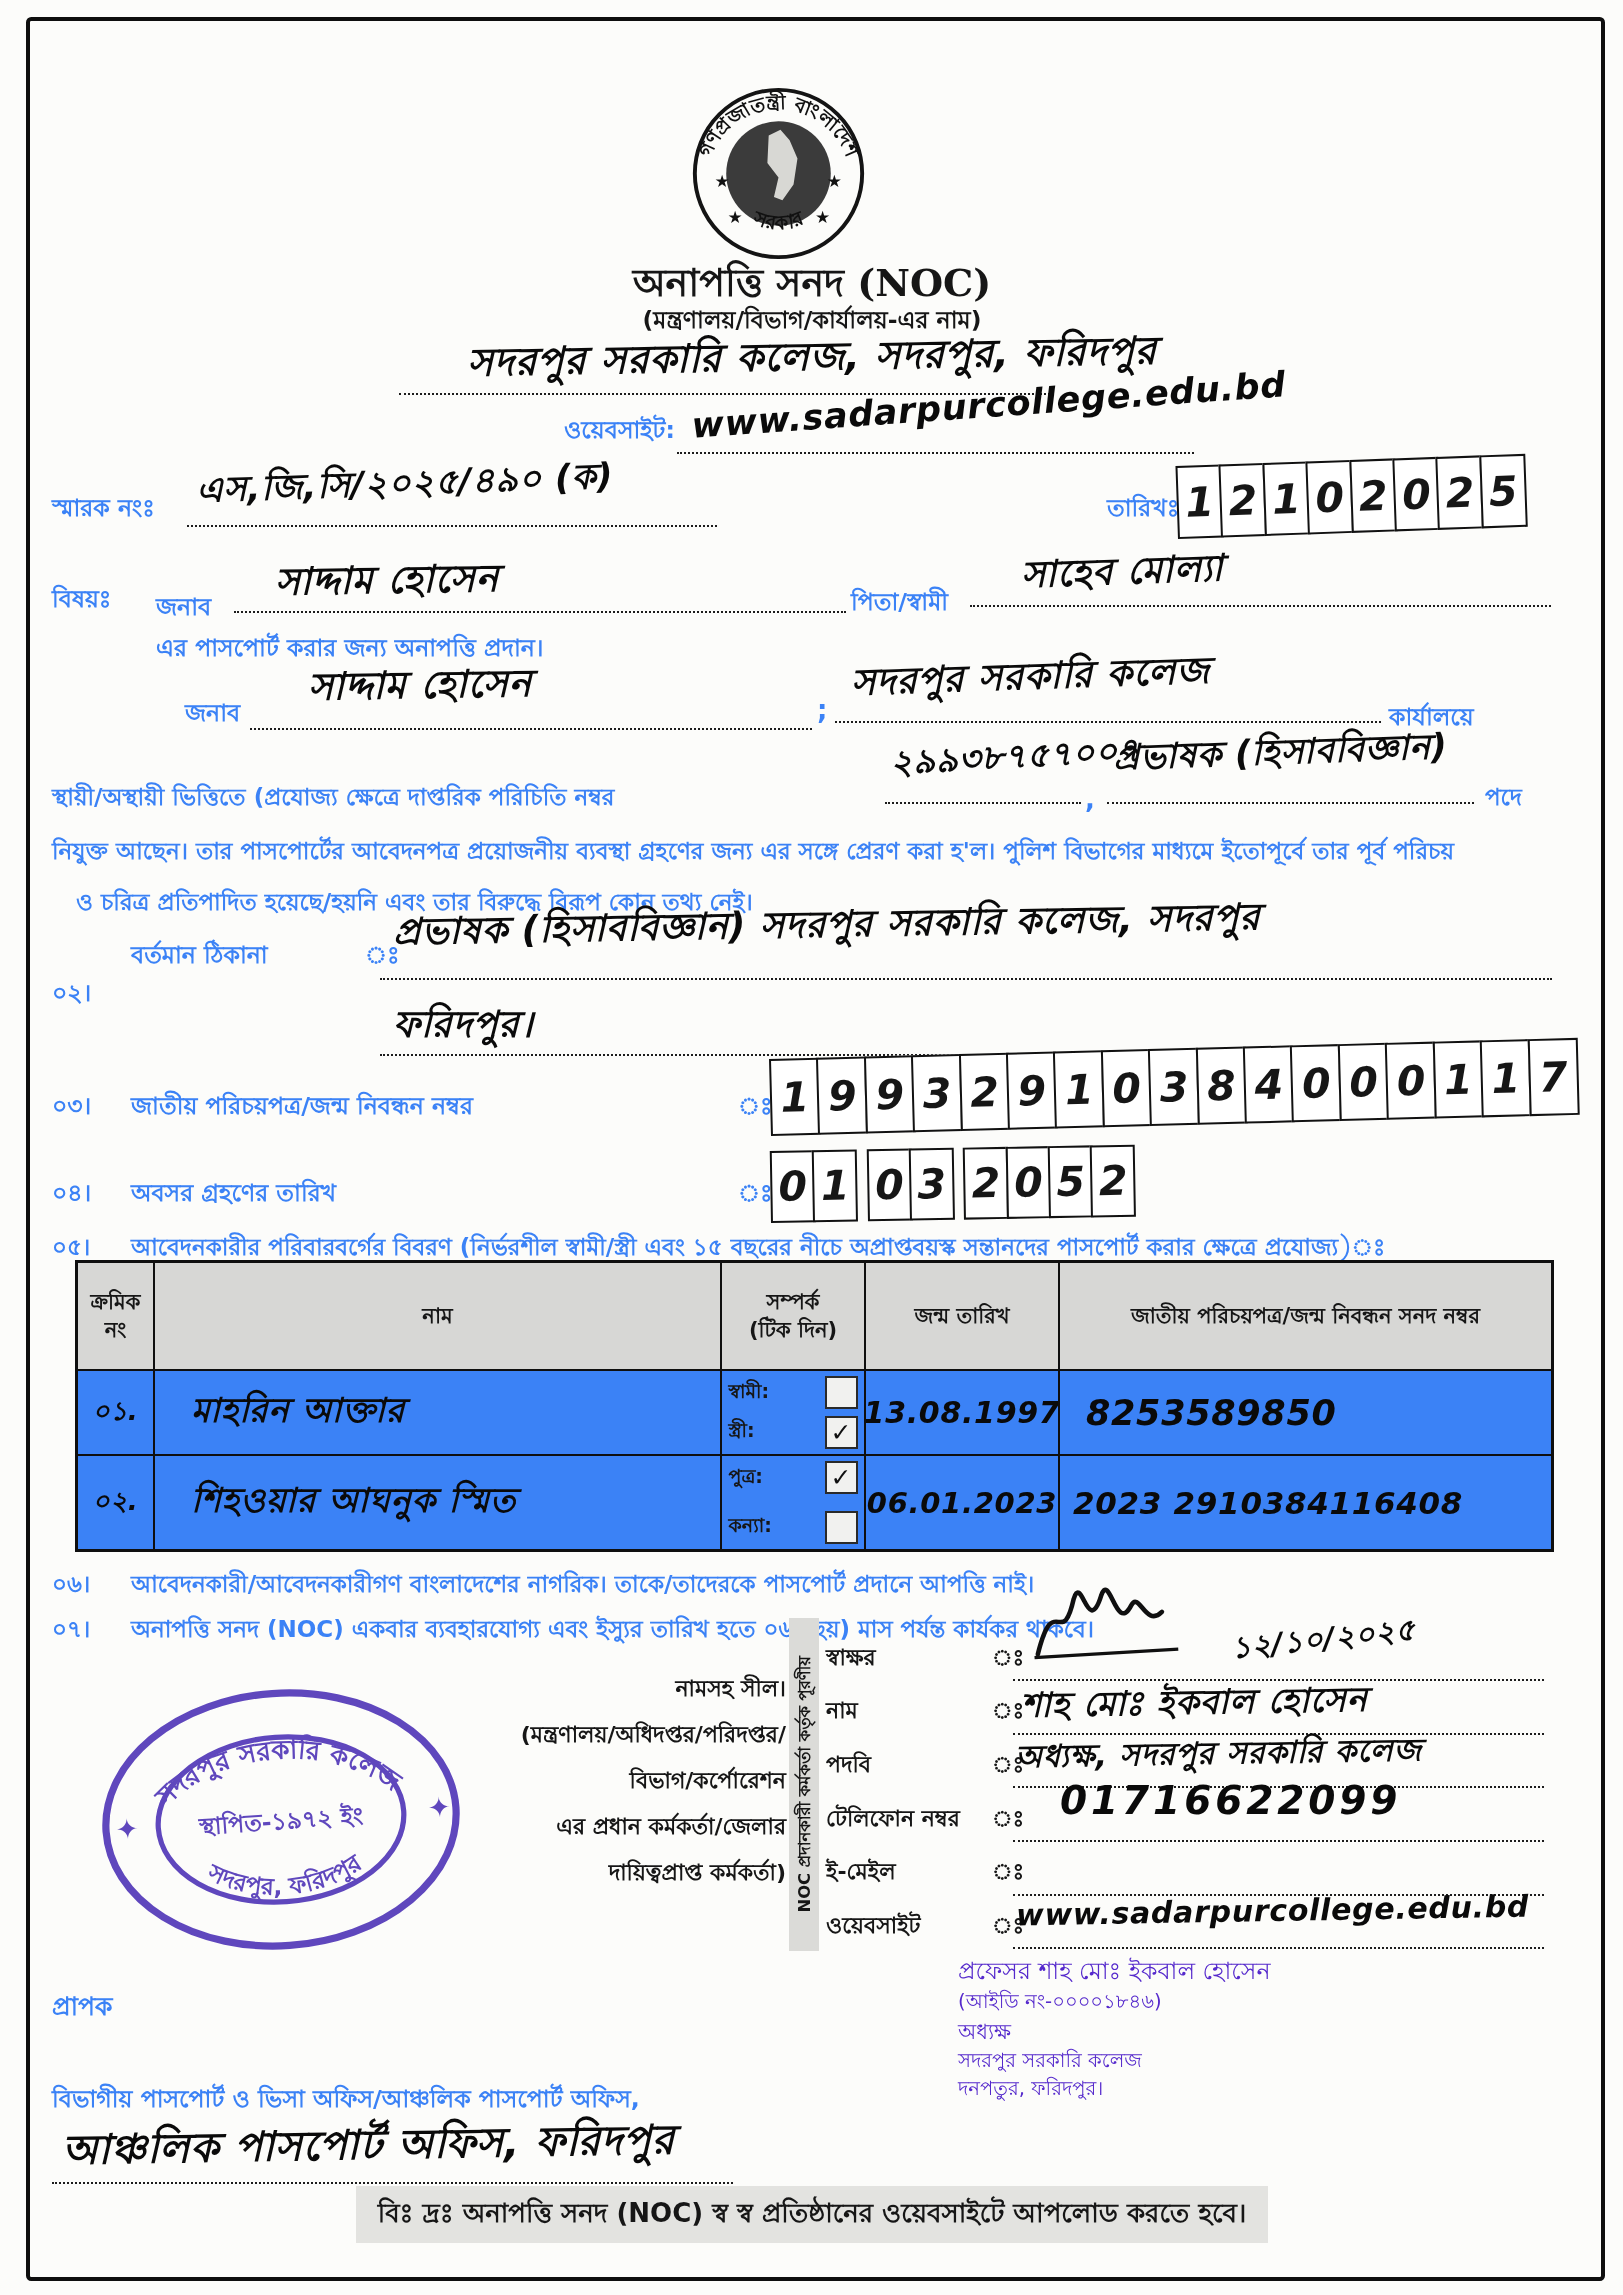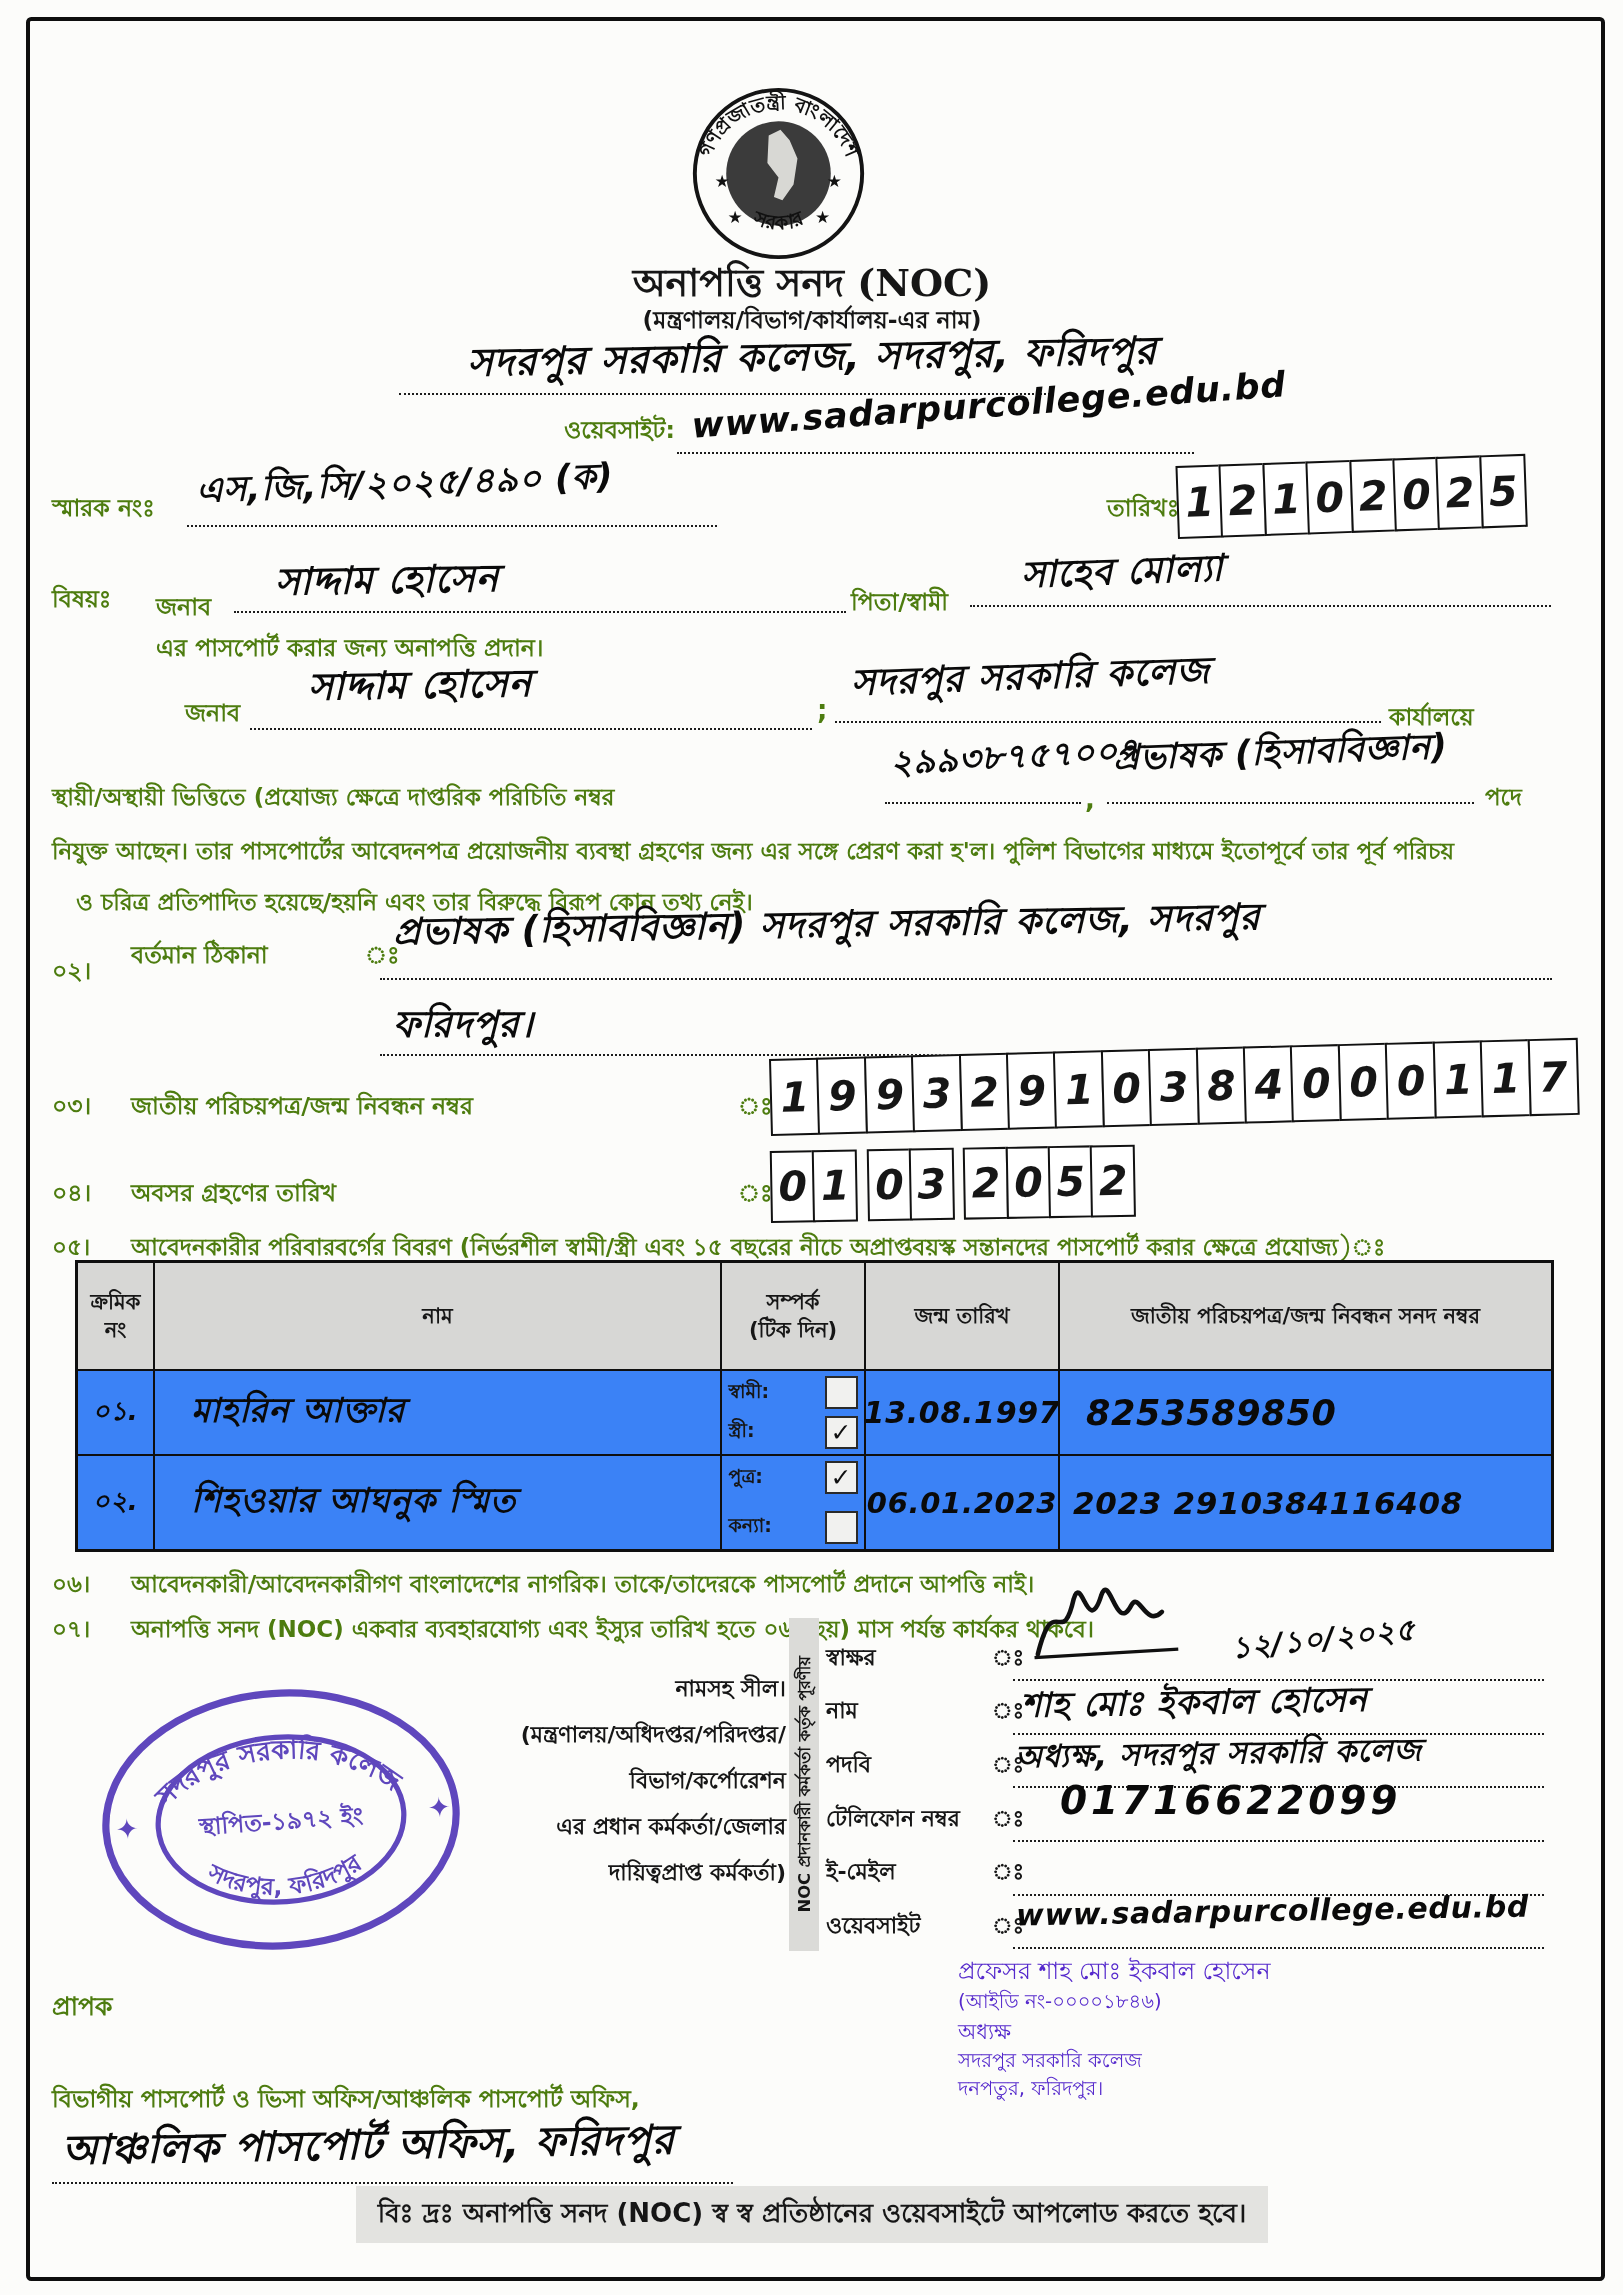--- a/index.html
+++ b/index.html
@@ -1,21 +1,21 @@
 <!DOCTYPE html>
 <html style="font-size:10.5px"><head>
 <meta charset="utf-8">
 <style>
   html,body{margin:0;padding:0;background:#d9d9d6;}
   #page{position:relative;width:1624px;height:2295px;background:#fcfcfa;color:#161616;
         font-family:"DejaVu Sans",sans-serif;overflow:hidden;}
   .abs{position:absolute;}
   .frame{position:absolute;left:26px;top:17px;width:1571px;height:2256px;
          border:4.6px solid #0e0e0e;border-radius:5.2px;}
-  .printed{font-weight:bold;color:#4d7c0f;white-space:nowrap;text-align:center;}
+  .printed{font-weight:bold;color:#3b82f6;white-space:nowrap;text-align:center;}
   .hand{font-style:italic;font-weight:600;color:#0a0a0a;white-space:nowrap;letter-spacing:0.7px;}
   .dots{border-bottom:2.6px dotted #1c1c1c;height:0;}
   .center{left:0;width:1624px;text-align:center;}
   .title{font-family:"DejaVu Serif",serif;font-weight:bold;font-size:38px;}
   .subtitle{font-weight:bold;font-size:23.6px;}
   .boxrow{display:flex;}
   .dbox{border:2.6px solid #111;margin-left:-2.6px;display:flex;align-items:center;justify-content:center;
         font-size:41px;font-style:italic;font-weight:600;background:#fff;}
   .dbox:first-child{margin-left:0;}
   .gap{width:11.8px;}
@@ -118,21 +118,21 @@
   <div class="abs printed" style="left:52px;top:779px;font-size:23px;">স্থায়ী/অস্থায়ী ভিত্তিতে (প্রযোজ্য ক্ষেত্রে দাপ্তরিক পরিচিতি নম্বর</div>
   <div class="abs hand" style="left:890px;top:730px;font-size:34px;transform:rotate(-3deg);">২৯৯৩৮৭৫৭০০৭</div>
   <div class="abs dots" style="left:885px;top:802px;width:196px;"></div>
   <div class="abs printed" style="left:1085px;top:784px;font-size:26px;">,</div>
   <div class="abs hand" style="left:1113px;top:725px;font-size:35px;transform:rotate(-2deg);">প্রভাষক (হিসাববিজ্ঞান)</div>
   <div class="abs dots" style="left:1107px;top:802px;width:367px;"></div>
   <div class="abs printed" style="left:1485px;top:779px;font-size:23px;">পদে</div>
   <div class="abs printed" style="left:52px;top:833px;font-size:23px;">নিযুক্ত আছেন। তার পাসপোর্টের আবেদনপত্র প্রয়োজনীয় ব্যবস্থা গ্রহণের জন্য এর সঙ্গে প্রেরণ করা হ'ল। পুলিশ বিভাগের মাধ্যমে  ইতোপূর্বে তার পূর্ব পরিচয়</div>
   <div class="abs printed" style="left:52px;top:884px;font-size:23px;margin-left:24px;">ও চরিত্র প্রতিপাদিত হয়েছে/হয়নি এবং তার বিরুদ্ধে বিরূপ কোন তথ্য নেই।</div>
 
-  <div class="abs printed" style="left:52px;top:953px;font-size:23.6px;">০২।</div>
+  <div class="abs printed" style="left:52px;top:975px;font-size:23.6px;">০২।</div>
   <div class="abs printed" style="left:131px;top:937px;font-size:23.6px;">বর্তমান ঠিকানা</div>
   <div class="abs printed" style="left:365px;top:937px;font-size:23.6px;">ঃ</div>
   <div class="abs hand" style="left:393px;top:895px;font-size:37px;transform:rotate(-1deg);">প্রভাষক (হিসাববিজ্ঞান) সদরপুর সরকারি কলেজ, সদরপুর</div>
   <div class="abs dots" style="left:380px;top:978px;width:1172px;"></div>
   <div class="abs hand" style="left:393px;top:995px;font-size:37px;">ফরিদপুর।</div>
   <div class="abs dots" style="left:380px;top:1054px;width:1172px;"></div>
 
   <div class="abs printed" style="left:52px;top:1088px;font-size:23.6px;">০৩।</div>
   <div class="abs printed" style="left:131px;top:1088px;font-size:23.6px;">জাতীয় পরিচয়পত্র/জন্ম নিবন্ধন নম্বর</div>
   <div class="abs printed" style="left:738px;top:1088px;font-size:23.6px;">ঃ</div>

